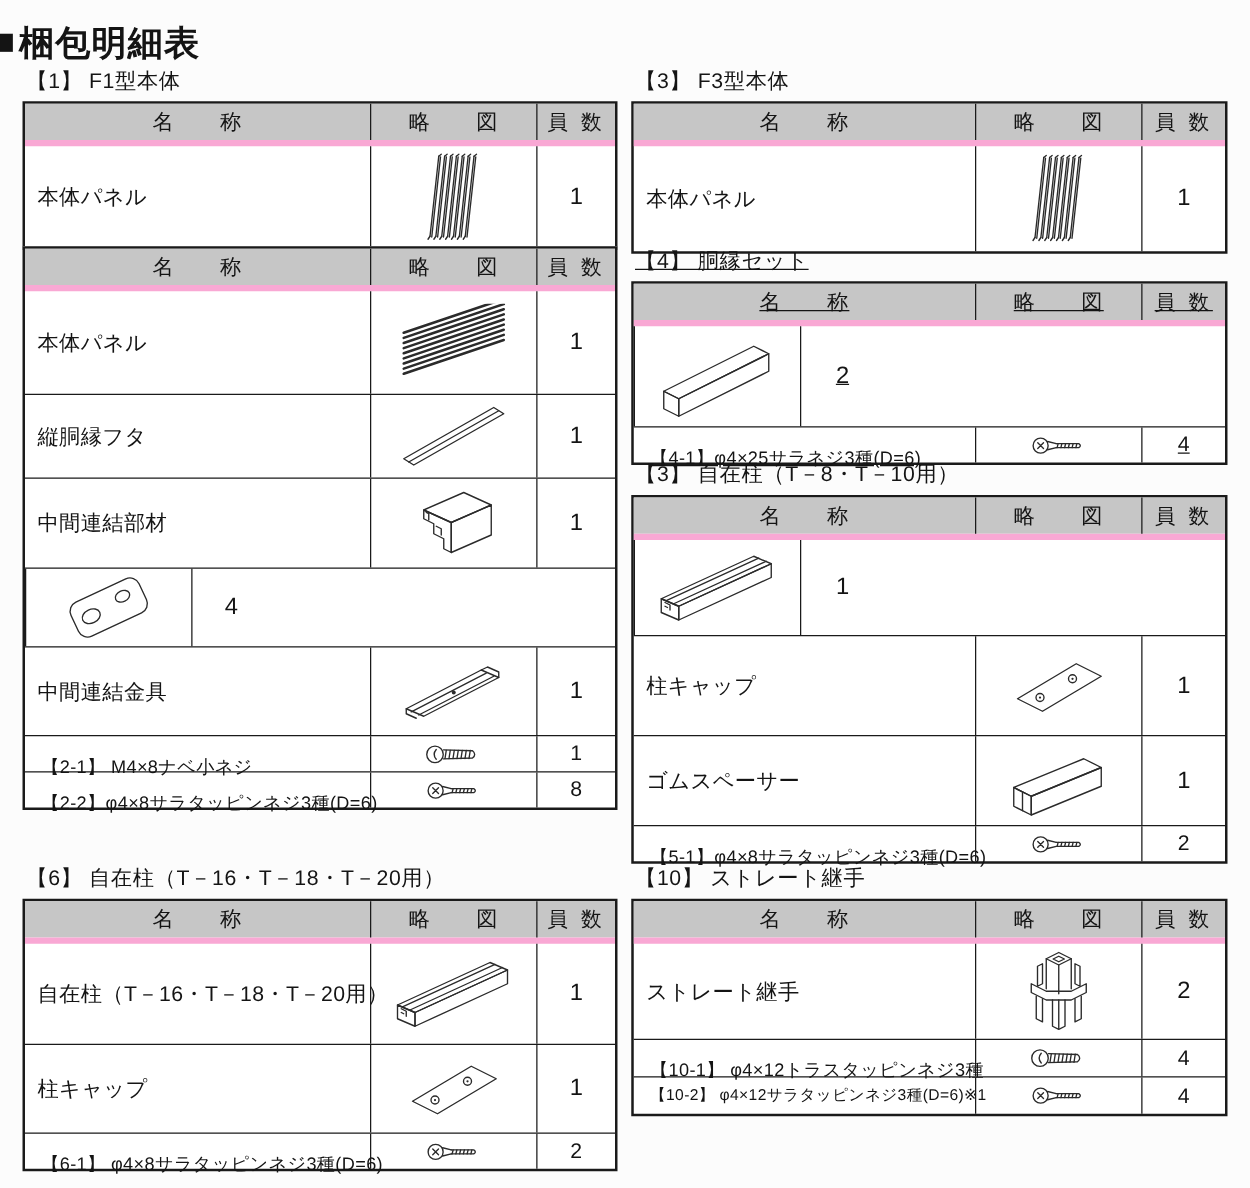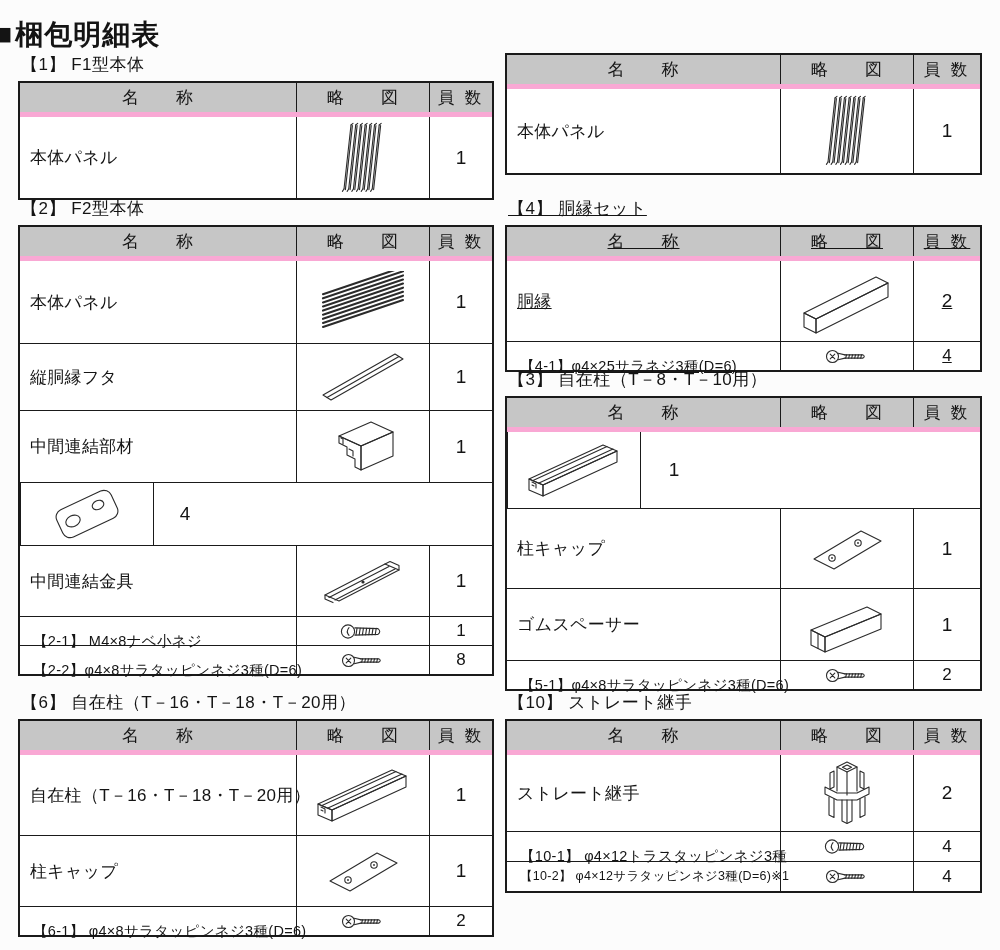--- a/index.html
+++ b/index.html
@@ -67,21 +67,20 @@
             <path d="M40.2,6 L33.2,70 M41.6,6.6 L34.6,70.6"></path>
             <path d="M40.2,6 l2,-1.6 M33.2,70 l-1.6,2.4"></path>
           </svg>
         </div>
       <div class="cell c-qty">1</div>
     </div>
   </div>
 </section>
 
 <section class="tbl-sec" style="left:18px;top:197px;width:476px;">
-  <div class="caption">【2】 F2型本体</div>
   <div class="ptable">
     <div class="row head">
       <div class="cell c-name">名　　称</div>
       <div class="cell c-sketch">略　　図</div>
       <div class="cell c-qty">員 数</div>
     </div>
     <div class="row" style="height:82px">
       <div class="cell c-name">本体パネル</div>
       <div class="cell c-sketch">
           <svg width="92" height="62" viewBox="0 0 92 62" fill="none" stroke="#2b2b2b" stroke-width="1.1" stroke-linejoin="round" stroke-linecap="round">
@@ -233,20 +232,21 @@
             <path d="M33.5,6.9 L32.7,10.1"></path>
             <path d="M36.5,6.9 L35.7,10.1"></path>
           </svg>
         </div>
       <div class="cell c-qty">2</div>
     </div>
   </div>
 </section>
 
 <section class="tbl-sec right" style="left:505px;top:53px;width:477px;">
+  <div class="caption">【3】 F3型本体</div>
   <div class="ptable">
     <div class="row head">
       <div class="cell c-name">名　　称</div>
       <div class="cell c-sketch">略　　図</div>
       <div class="cell c-qty">員 数</div>
     </div>
     <div class="row" style="height:84px">
       <div class="cell c-name">本体パネル</div>
       <div class="cell c-sketch">
           <svg width="48" height="78" viewBox="0 0 48 78" fill="none" stroke="#2b2b2b" stroke-width="1.1" stroke-linejoin="round" stroke-linecap="round">
@@ -273,21 +273,20 @@
 
 <section class="tbl-sec right" style="left:505px;top:197px;width:477px;text-decoration:underline;">
   <div class="caption">【4】 胴縁セット</div>
   <div class="ptable">
     <div class="row head">
       <div class="cell c-name">名　　称</div>
       <div class="cell c-sketch">略　　図</div>
       <div class="cell c-qty">員 数</div>
     </div>
     <div class="row" style="height:80px">
-      <div class="cell c-name">胴縁</div>
       <div class="cell c-sketch">
           <svg width="98" height="68" viewBox="0 0 98 68" fill="none" stroke="#2b2b2b" stroke-width="1.1" stroke-linejoin="round" stroke-linecap="round">
             <path d="M6,46 L78,10 L90,16 L18,52 Z"></path>
   <path d="M18,52 L90,16 L90,30 L18,66 Z"></path>
   <path d="M6,46 L18,52 L18,66 L6,60 Z"></path>
           </svg>
         </div>
       <div class="cell c-qty">2</div>
     </div>
     <div class="row srow" style="height:28px">

